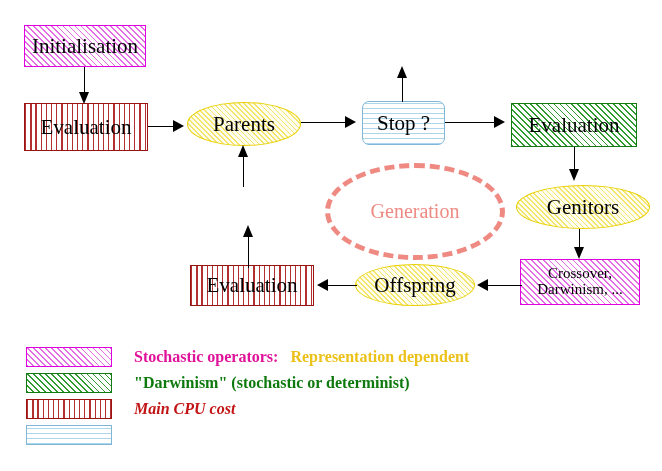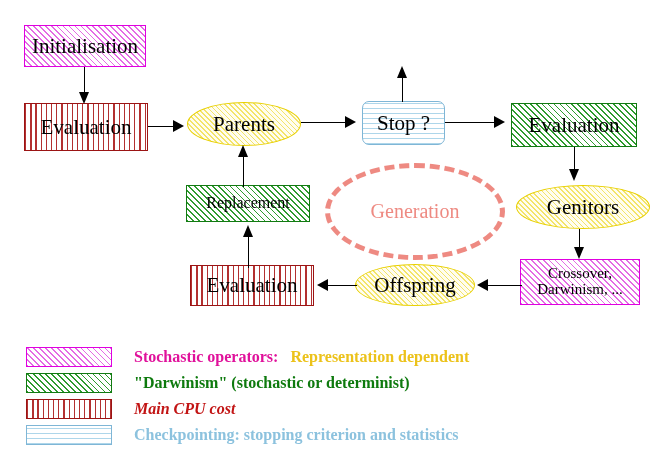--- a/index.html
+++ b/index.html
@@ -112,23 +112,20 @@
   </div>
 
   <div class="node fill-yellow ellipse t21" style="left:355px;top:264px;width:120px;height:42px;">
     <span class="lbl">Offspring</span>
   </div>
 
   <div class="node fill-red t21" style="left:190px;top:265px;width:124px;height:41px;">
     <span class="lbl">Evaluation</span>
   </div>
 
-  <div class="node fill-green t16" style="left:186px;top:185px;width:124px;height:37px;">
-    <span class="lbl">Replacement</span>
-  </div>
 
   <div class="gen-ellipse" style="left:325px;top:163px;width:170px;height:87px;">
     <span class="lbl">Generation</span>
   </div>
 
   <div class="ln vln" style="left:84px;top:67px;height:27px;"></div>
   <div class="ah ah-d" style="left:79px;top:92px;"></div>
 
   <div class="ln hln" style="left:148px;top:126px;width:28px;"></div>
   <div class="ah ah-r" style="left:173px;top:120px;"></div>
@@ -173,18 +170,17 @@
       <span class="ltext c-green">"Darwinism" (stochastic or determinist)</span>
     </div>
 
     <div class="lrow" style="top:62px;font-style:italic;">
       <span class="swatch fill-red"></span>
       <span class="ltext c-red">Main CPU cost</span>
     </div>
 
     <div class="lrow" style="top:88px;">
       <span class="swatch fill-blue"></span>
-      <span class="ltext c-lblue">Checkpointing: stopping criterion and statistics</span>
     </div>
 
   </div>
 
 </div>
 
 </body></html>

